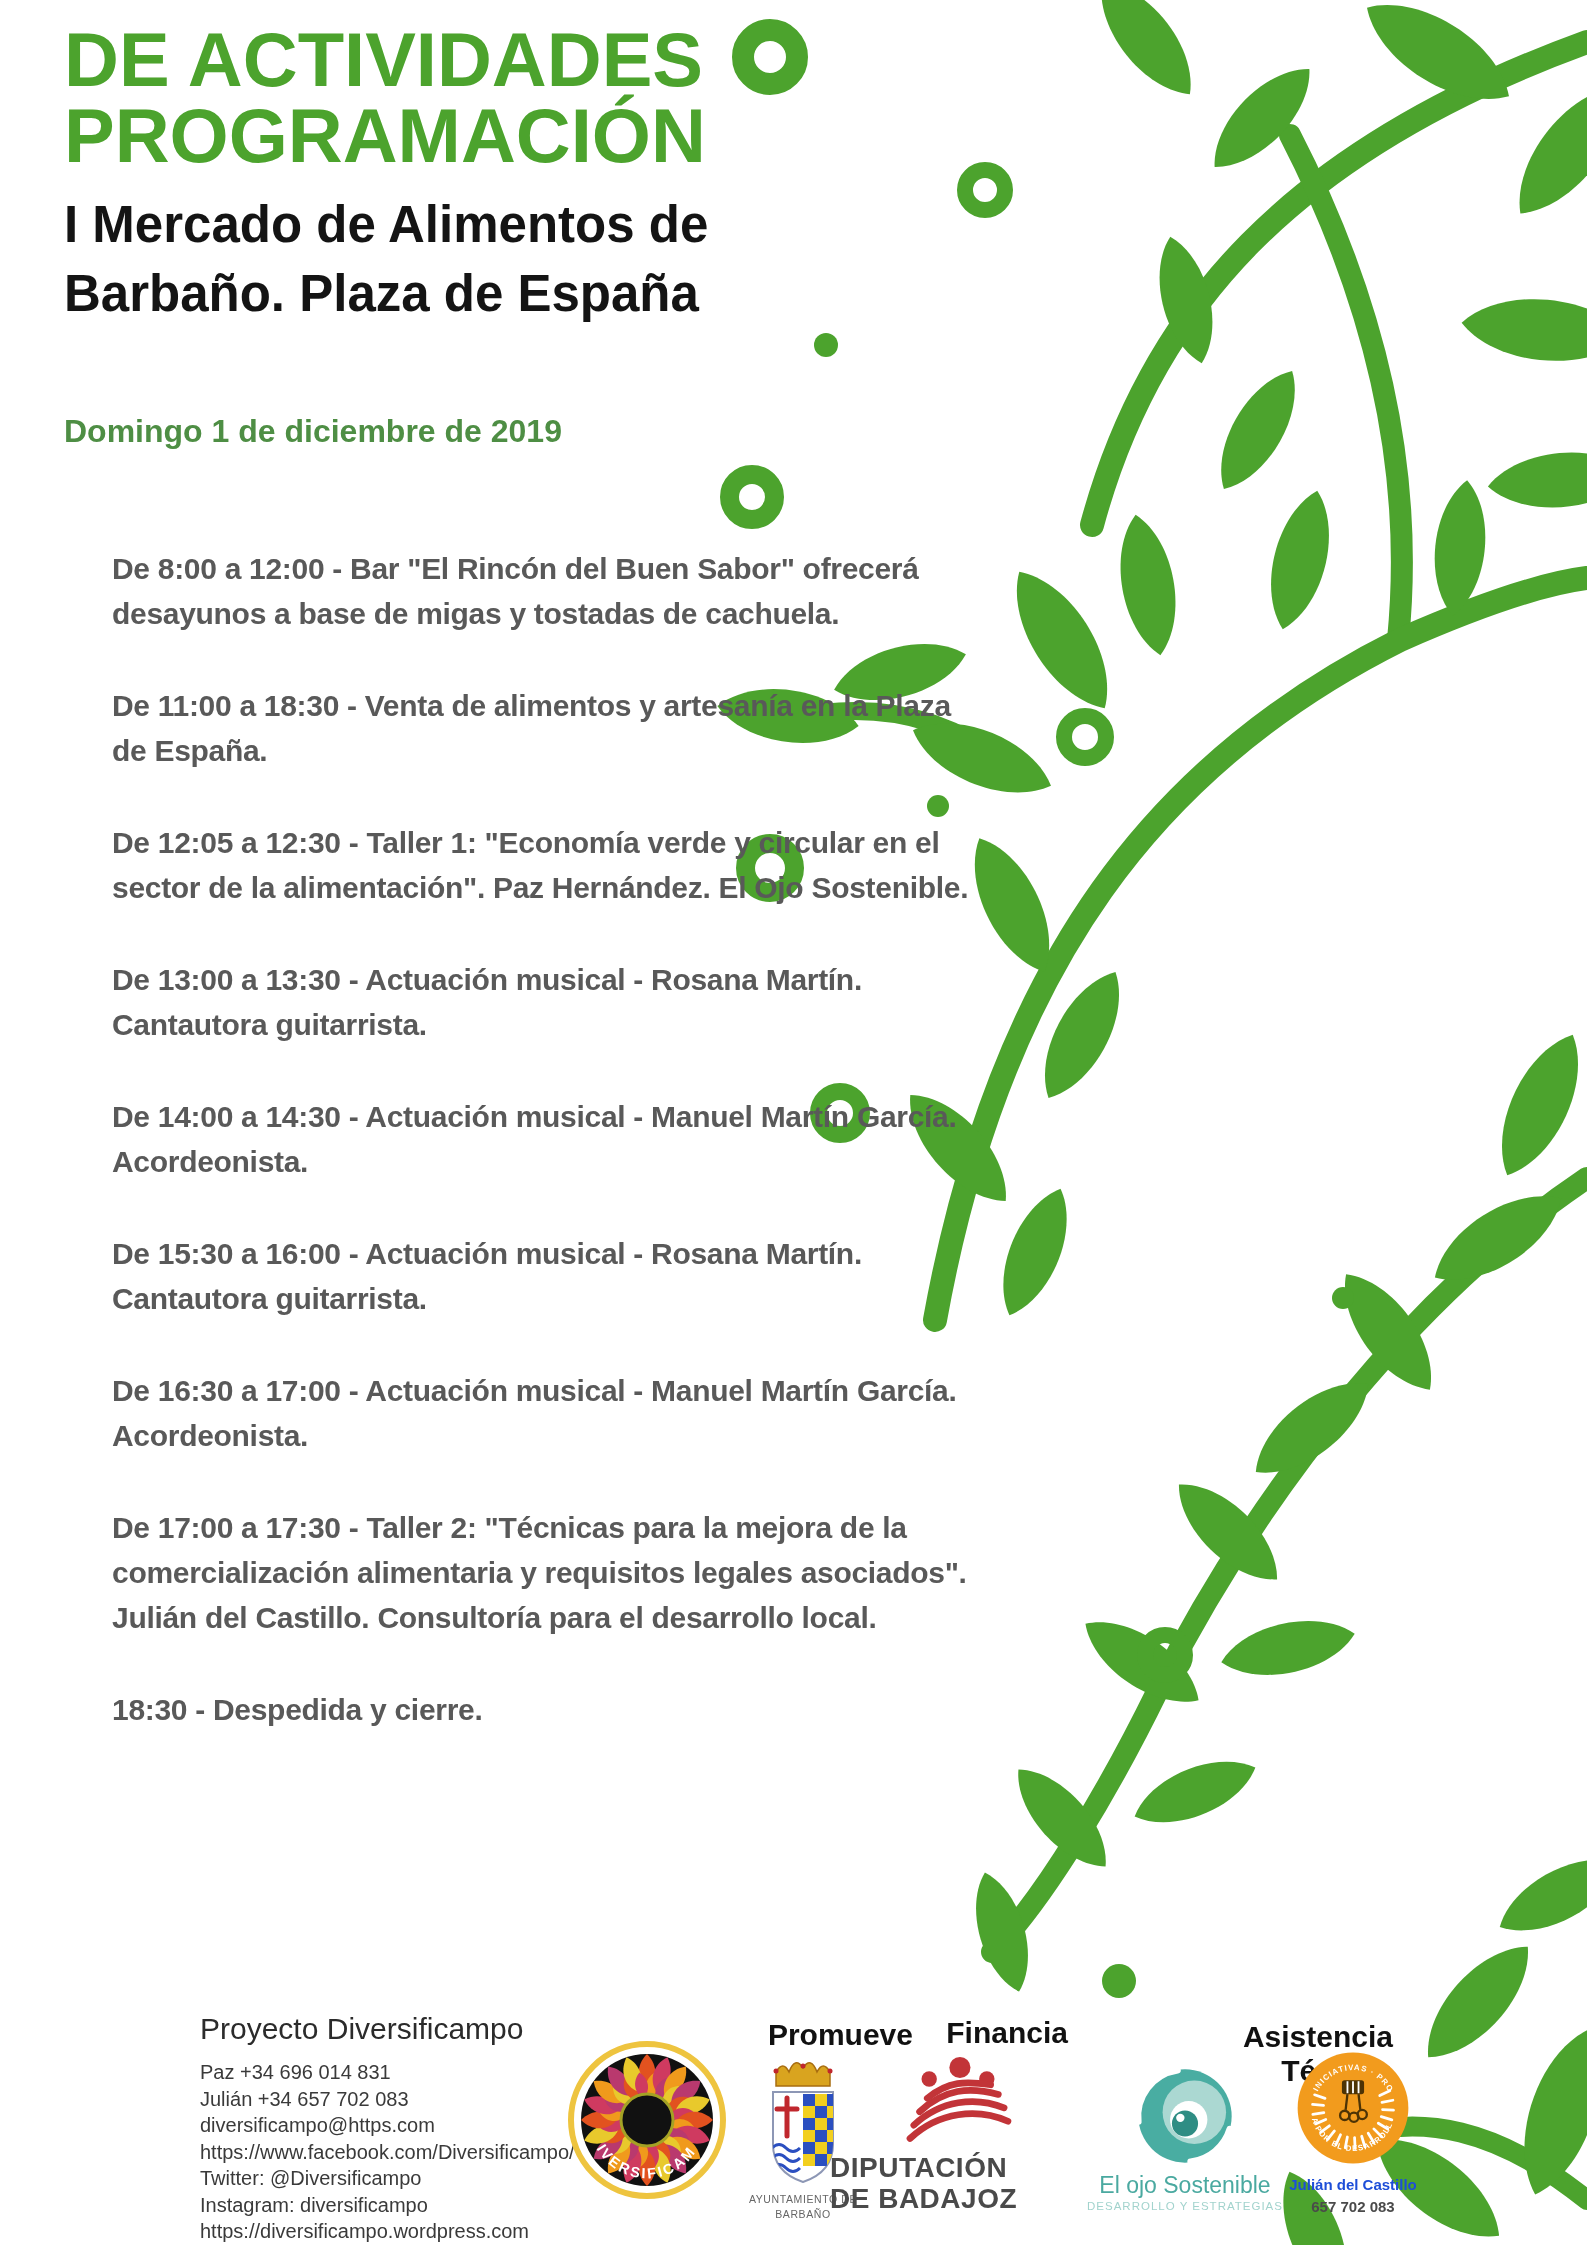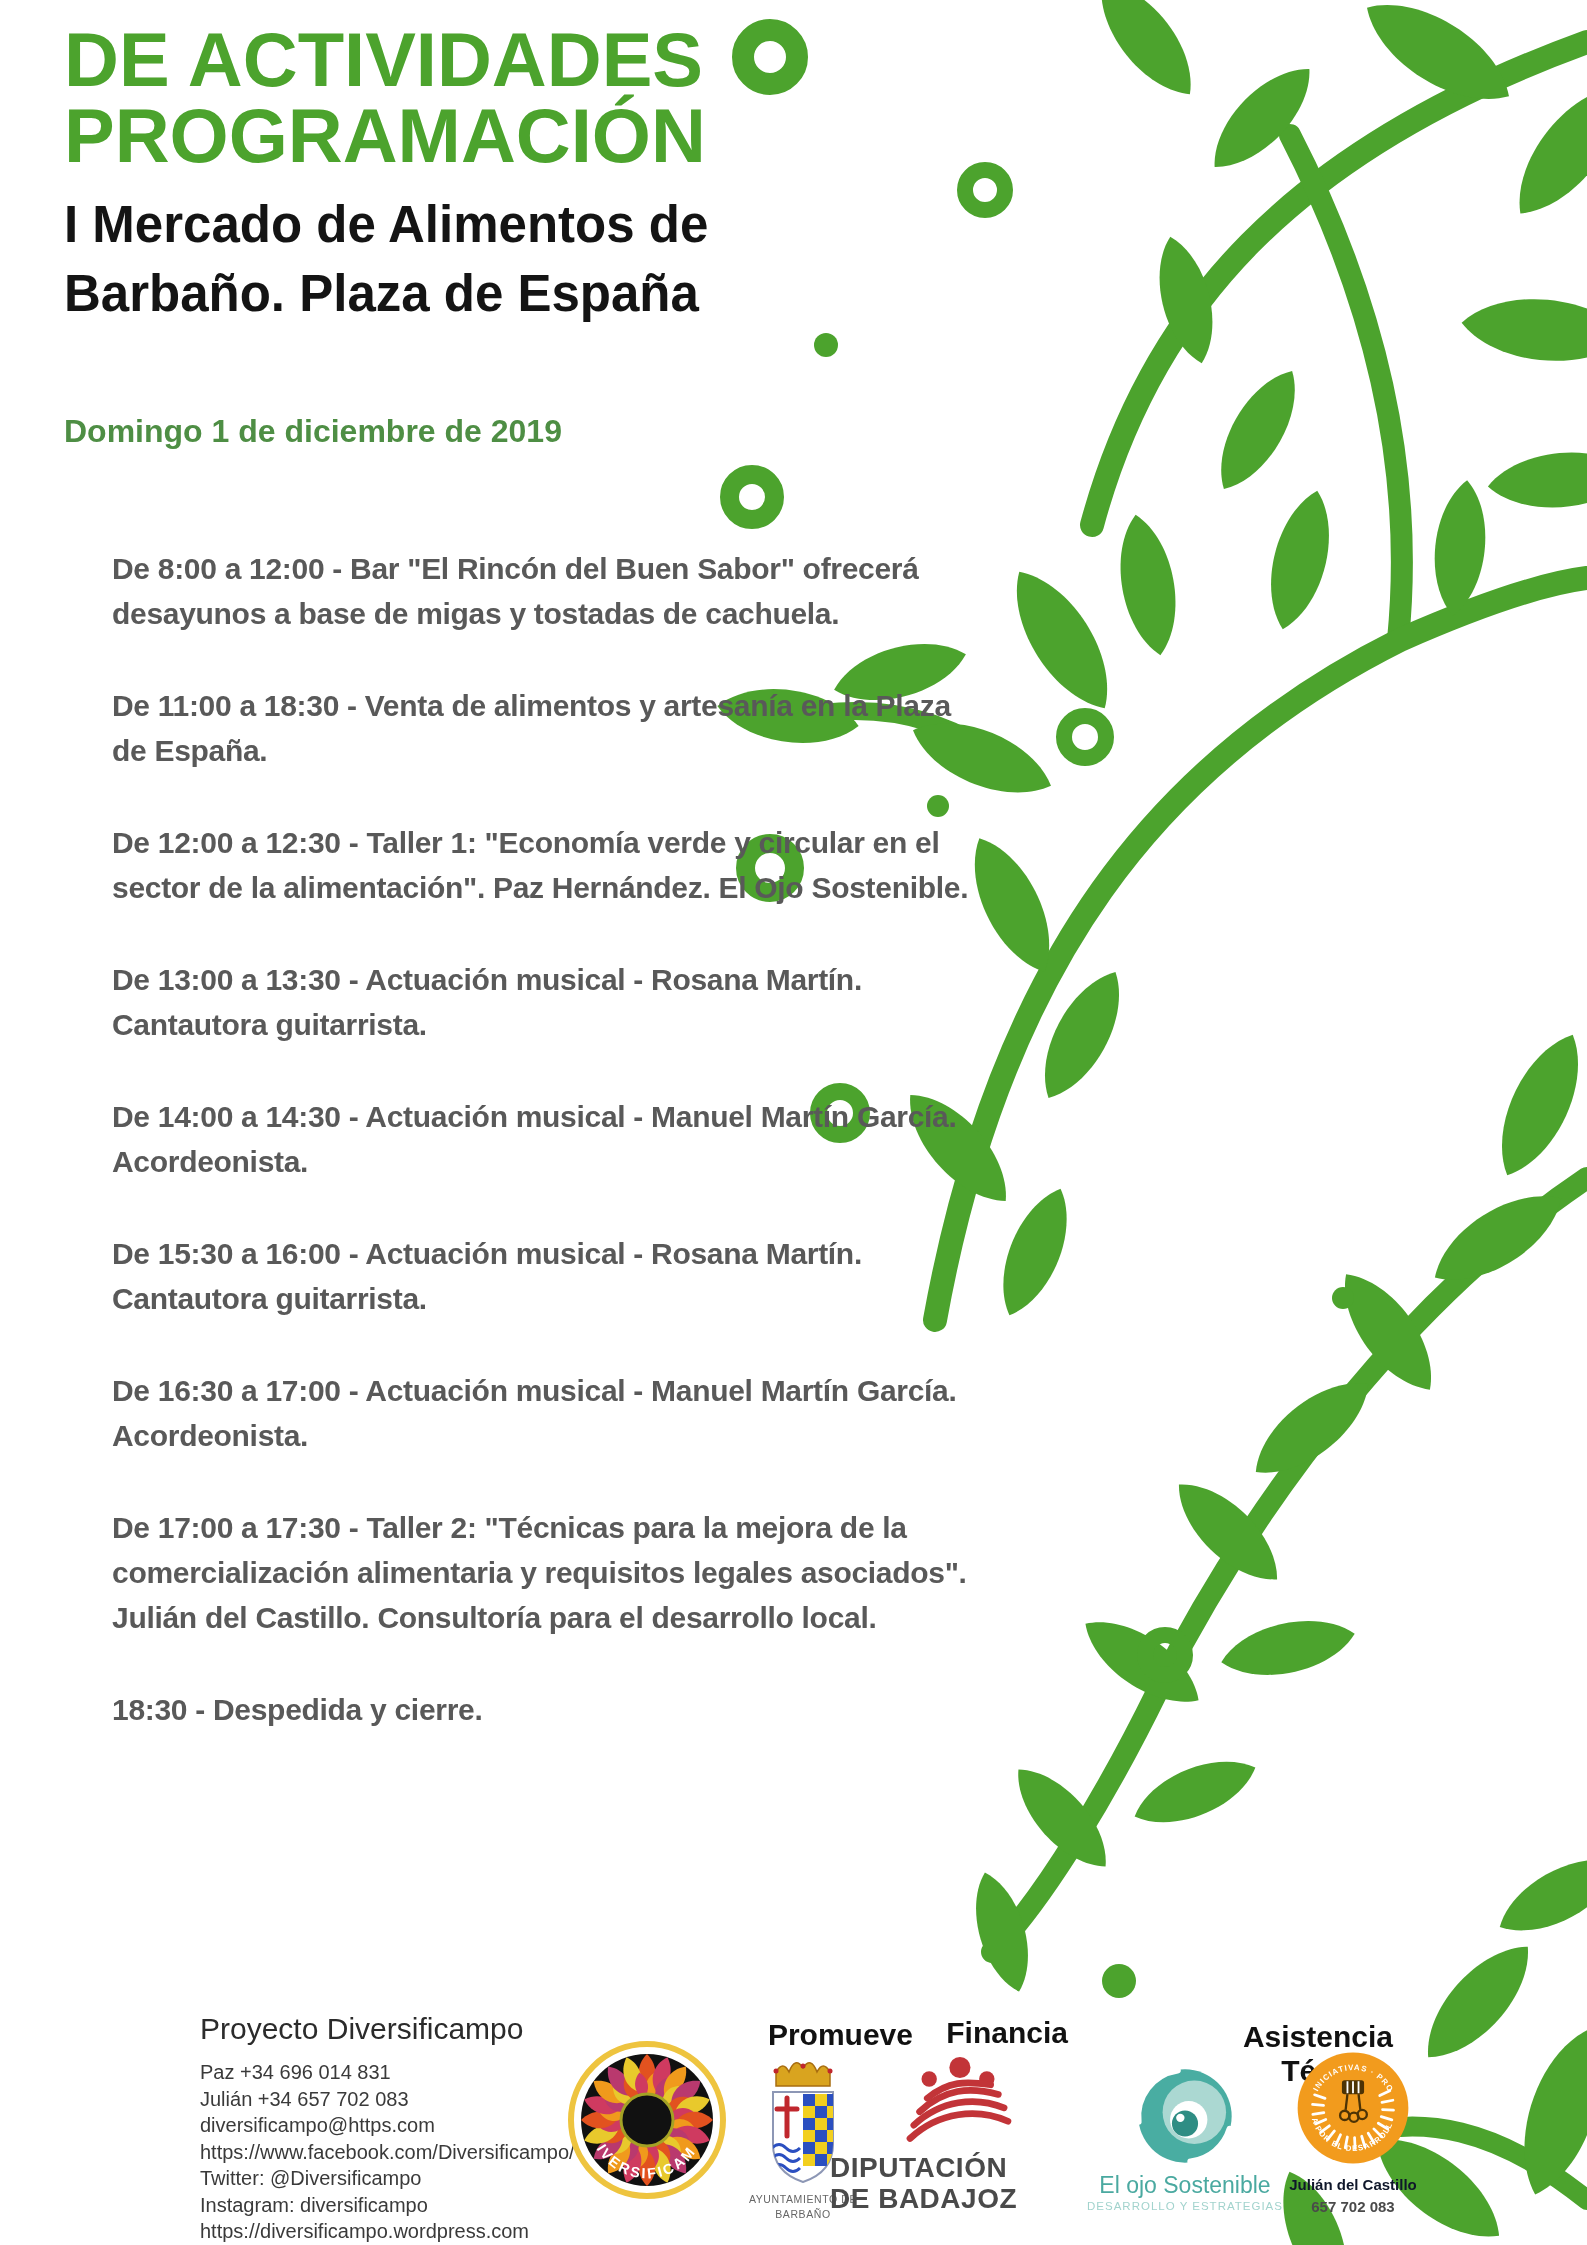--- a/index.html
+++ b/index.html
@@ -32,21 +32,21 @@
   .dip-logo{position:absolute;left:883px;top:126px;width:150px;height:96px;}
   .dip-text{position:absolute;left:830px;top:222px;color:#4a4a4a;font-weight:bold;
     font-size:28px;line-height:31px;letter-spacing:0.5px;}
   .ojo-logo{position:absolute;left:1125px;top:130px;width:120px;height:112px;}
   .ojo-name{position:absolute;left:1085px;top:242px;width:200px;text-align:center;
     font-size:23px;color:#4aa9a0;}
   .ojo-tagline{position:absolute;left:1085px;top:270px;width:200px;text-align:center;
     font-size:11.5px;color:#a2d3cd;letter-spacing:1px;}
   .julian-logo{position:absolute;left:1293px;top:118px;width:120px;height:120px;}
   .julian-name{position:absolute;left:1273px;top:246px;width:160px;text-align:center;
-    font-size:15px;font-weight:bold;color:#0f172a;}
+    font-size:15px;font-weight:bold;color:#1d4ed8;}
   .julian-phone{position:absolute;left:1273px;top:268px;width:160px;text-align:center;
     font-size:15px;font-weight:bold;color:#4a4a4a;}
 </style>
 </head>
 <body>
 
 <div class="poster">
 
   <svg class="deco" width="1587" height="2245" viewBox="0 0 1587 2245" aria-hidden="true">
     <defs>
@@ -122,21 +122,21 @@
     <div class="title">
       <div>DE ACTIVIDADES</div>
       <div>PROGRAMACIÓN</div>
     </div>
     <div class="subtitle">I Mercado de Alimentos de Barbaño. Plaza de España</div>
     <div class="date">Domingo 1 de diciembre de 2019</div>
 
     <div class="schedule">
       <div class="schedule-item">De 8:00 a 12:00 - Bar "El Rincón del Buen Sabor" ofrecerá desayunos a base de migas y tostadas de cachuela.</div>
       <div class="schedule-item">De 11:00 a 18:30 - Venta de alimentos y artesanía en la Plaza de España.</div>
-      <div class="schedule-item">De 12:00 a 12:30 - Taller 1: "Economía verde y circular en el sector de la alimentación". Paz Hernández. El Ojo Sostenible.</div>
+      <div class="schedule-item">De 12:05 a 12:30 - Taller 1: "Economía verde y circular en el sector de la alimentación". Paz Hernández. El Ojo Sostenible.</div>
       <div class="schedule-item">De 13:00 a 13:30 - Actuación musical - Rosana Martín. Cantautora guitarrista.</div>
       <div class="schedule-item">De 14:00 a 14:30 - Actuación musical - Manuel Martín García. Acordeonista.</div>
       <div class="schedule-item">De 15:30 a 16:00 - Actuación musical - Rosana Martín. Cantautora guitarrista.</div>
       <div class="schedule-item">De 16:30 a 17:00 - Actuación musical - Manuel Martín García. Acordeonista.</div>
       <div class="schedule-item">De 17:00 a 17:30 - Taller 2: "Técnicas para la mejora de la comercialización alimentaria y requisitos legales asociados". Julián del Castillo. Consultoría para el desarrollo local.</div>
       <div class="schedule-item">18:30 - Despedida y cierre.</div>
     </div>
   </div>
 
   <div class="footer">

